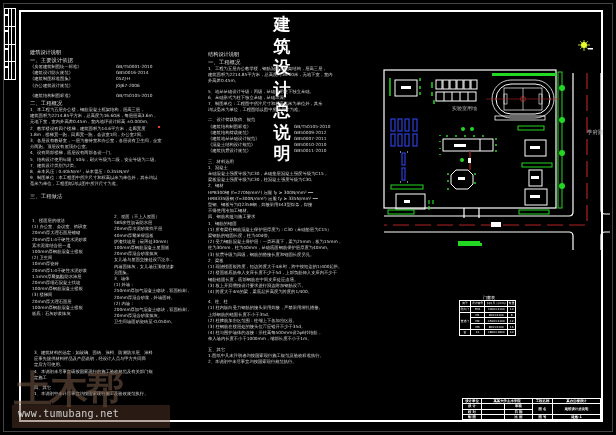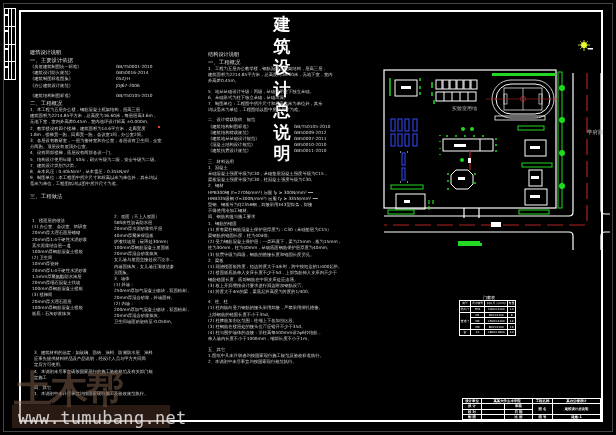--- a/index.html
+++ b/index.html
@@ -29,21 +29,21 @@
   .tbl-title { position:absolute; left:483px; top:295px; font-size:4px; color:#fff; }
   .area-table { position:absolute; left:459px; top:300px; width:57px; height:32px; border:1px solid #fff; box-sizing:border-box; border-collapse:collapse; }
   .area-table td { border:1px solid #fff; font-size:2.8px; color:#fff; text-align:center; padding:0; height:4.8px; }
 
   .title-block { position:absolute; left:462px; top:398px; width:139px; height:22px; border-collapse:collapse; }
   .title-block td { border:1px solid #fff; font-size:3.4px; color:#fff; text-align:center; padding:0; font-weight:bold; }
 
   .watermark { position:absolute; left:8px; top:365px; width:168px; height:68px; }
   .wm-cn { position:absolute; left:6px; top:0; font-size:38px; line-height:48px; letter-spacing:-2px; color:rgba(120,90,70,0.55); font-weight:bold; }
   .wm-band { position:absolute; left:4px; top:40px; width:158px; height:23px; background:rgba(90,60,45,0.45); }
-  .wm-url { position:absolute; left:10px; top:43px; font-family:"DejaVu Sans Mono", monospace; font-size:17px; color:rgba(235,235,235,0.85); letter-spacing:0.3px; }
+  .wm-url { position:absolute; left:10px; top:43px; font-family:"DejaVu Sans Mono", monospace; font-size:10px; color:rgba(235,235,235,0.85); letter-spacing:0.3px; }
 </style>
 </head>
 <body>
 
 <div class="frame-outer"></div>
 <div class="frame-inner"></div>
 
 <div class="binding-strip">
   <div class="col">
       <div class="cell"></div>

